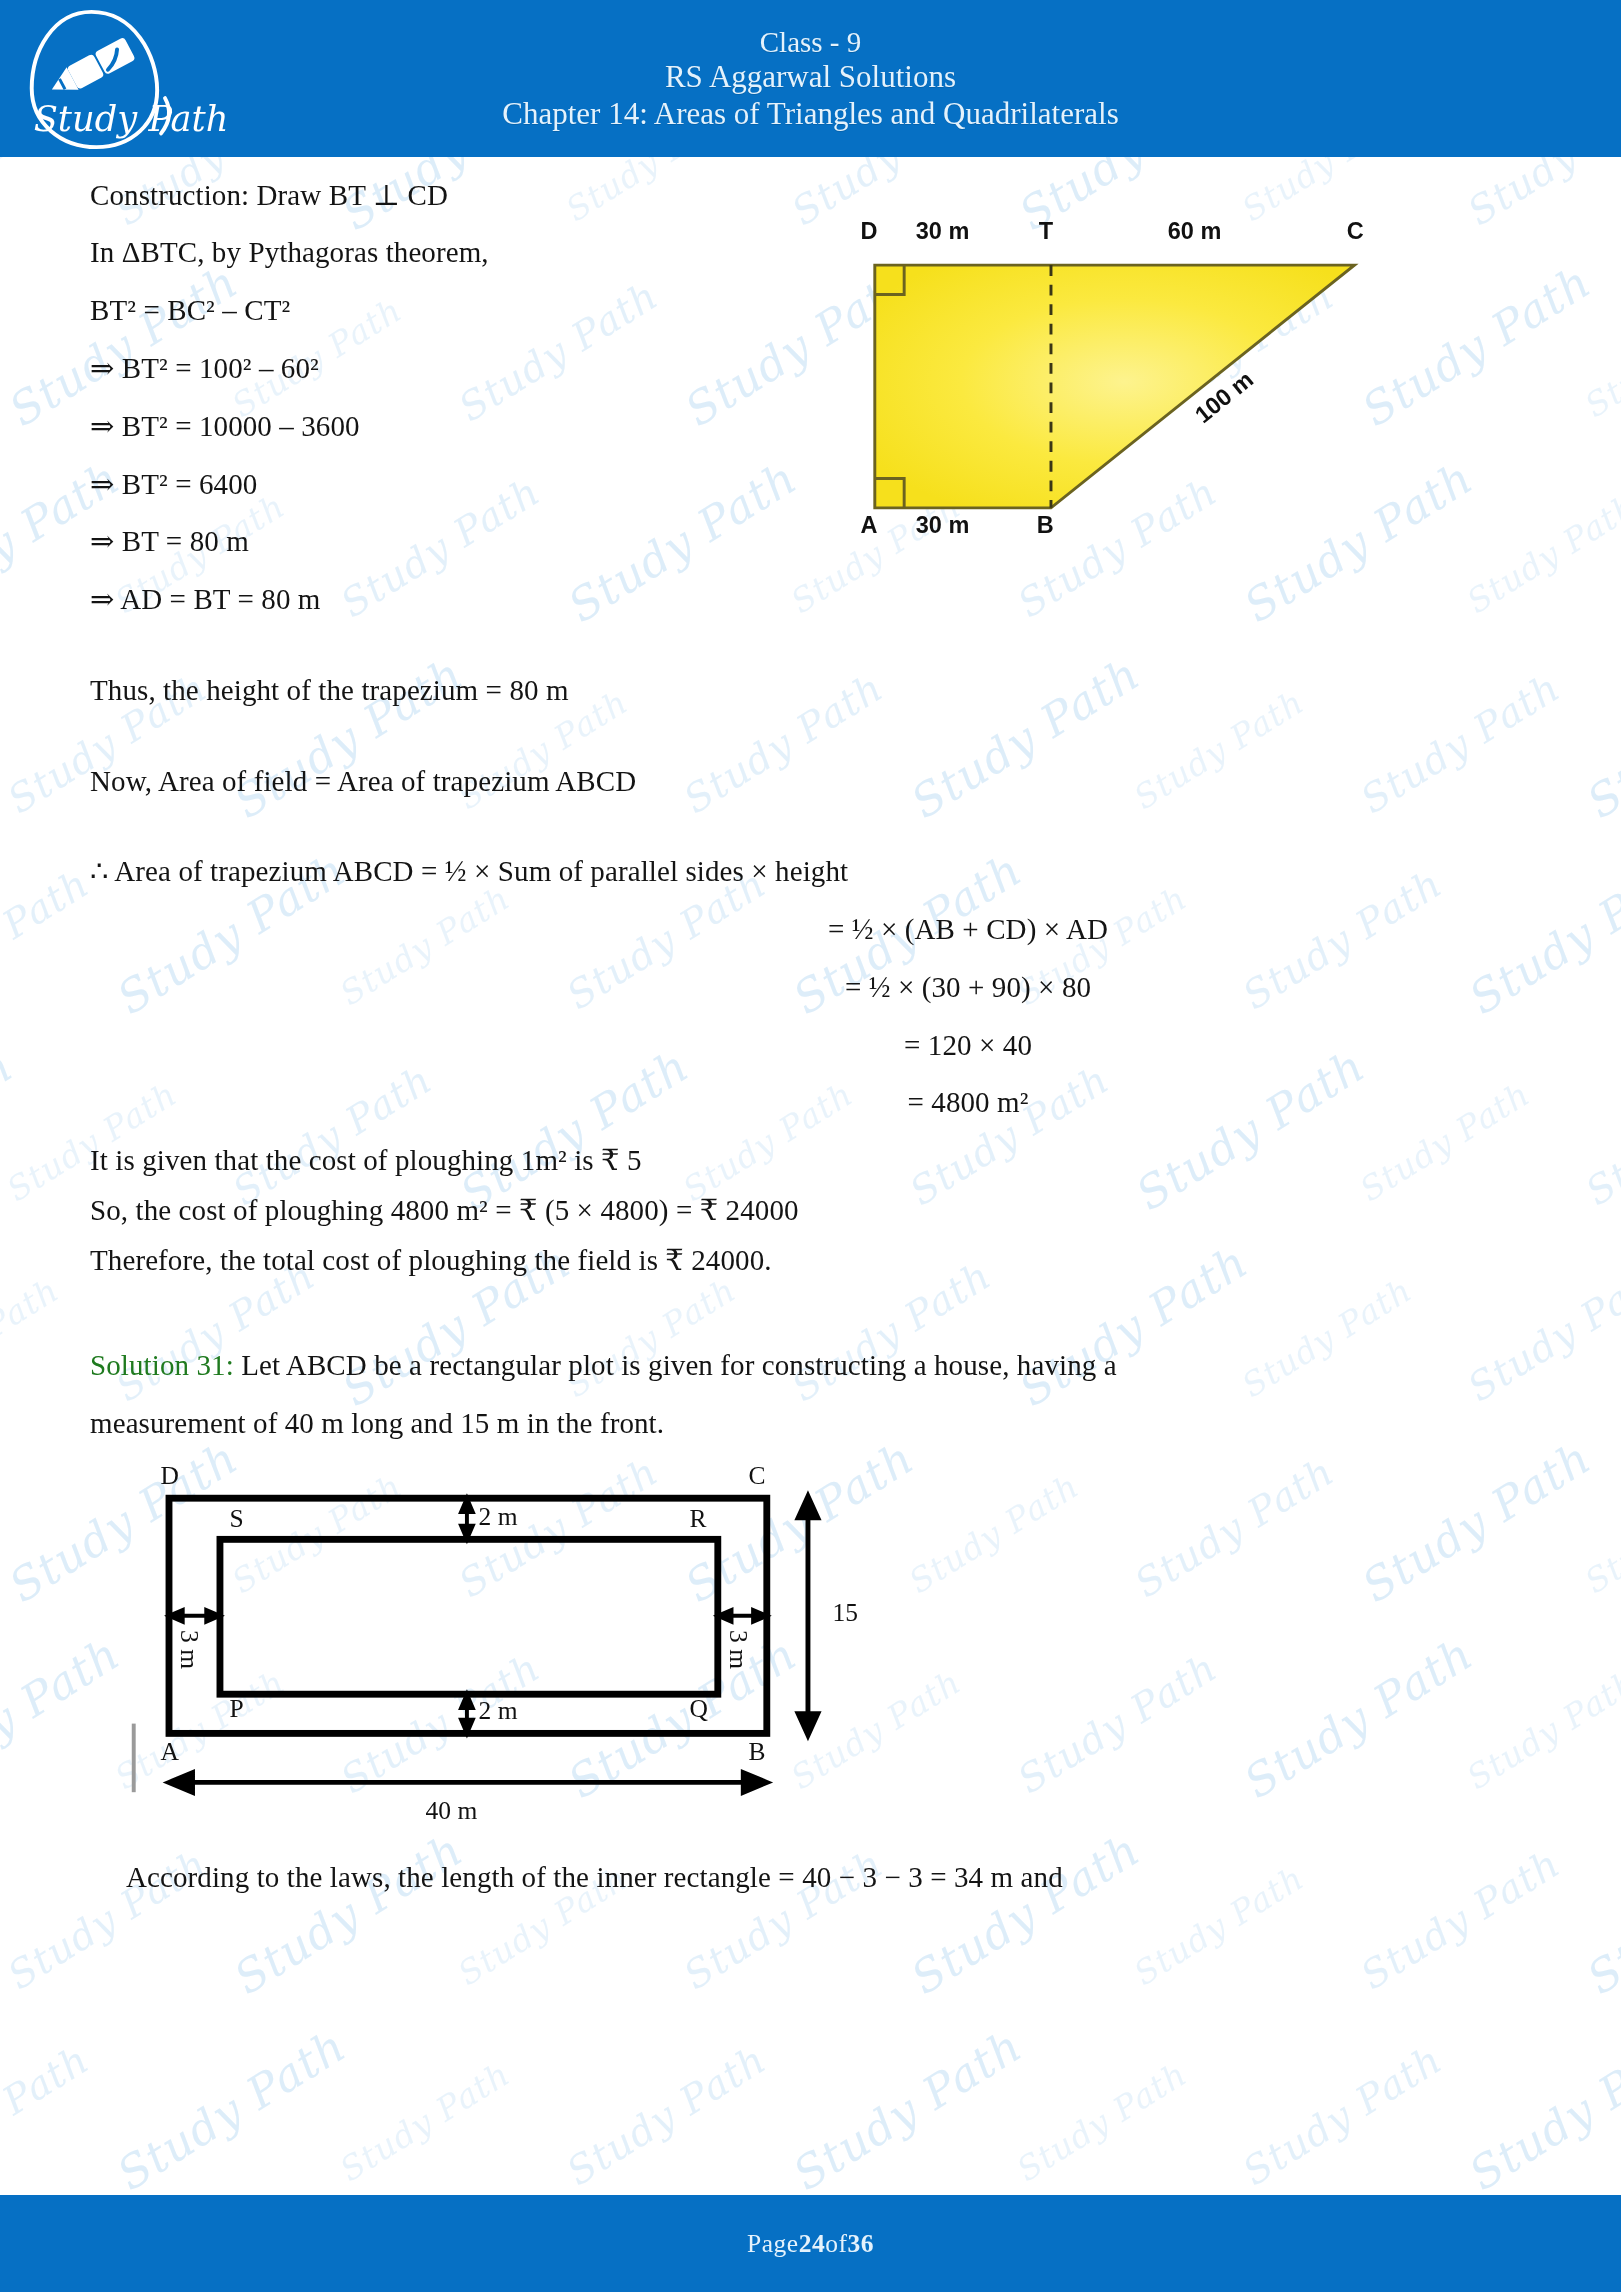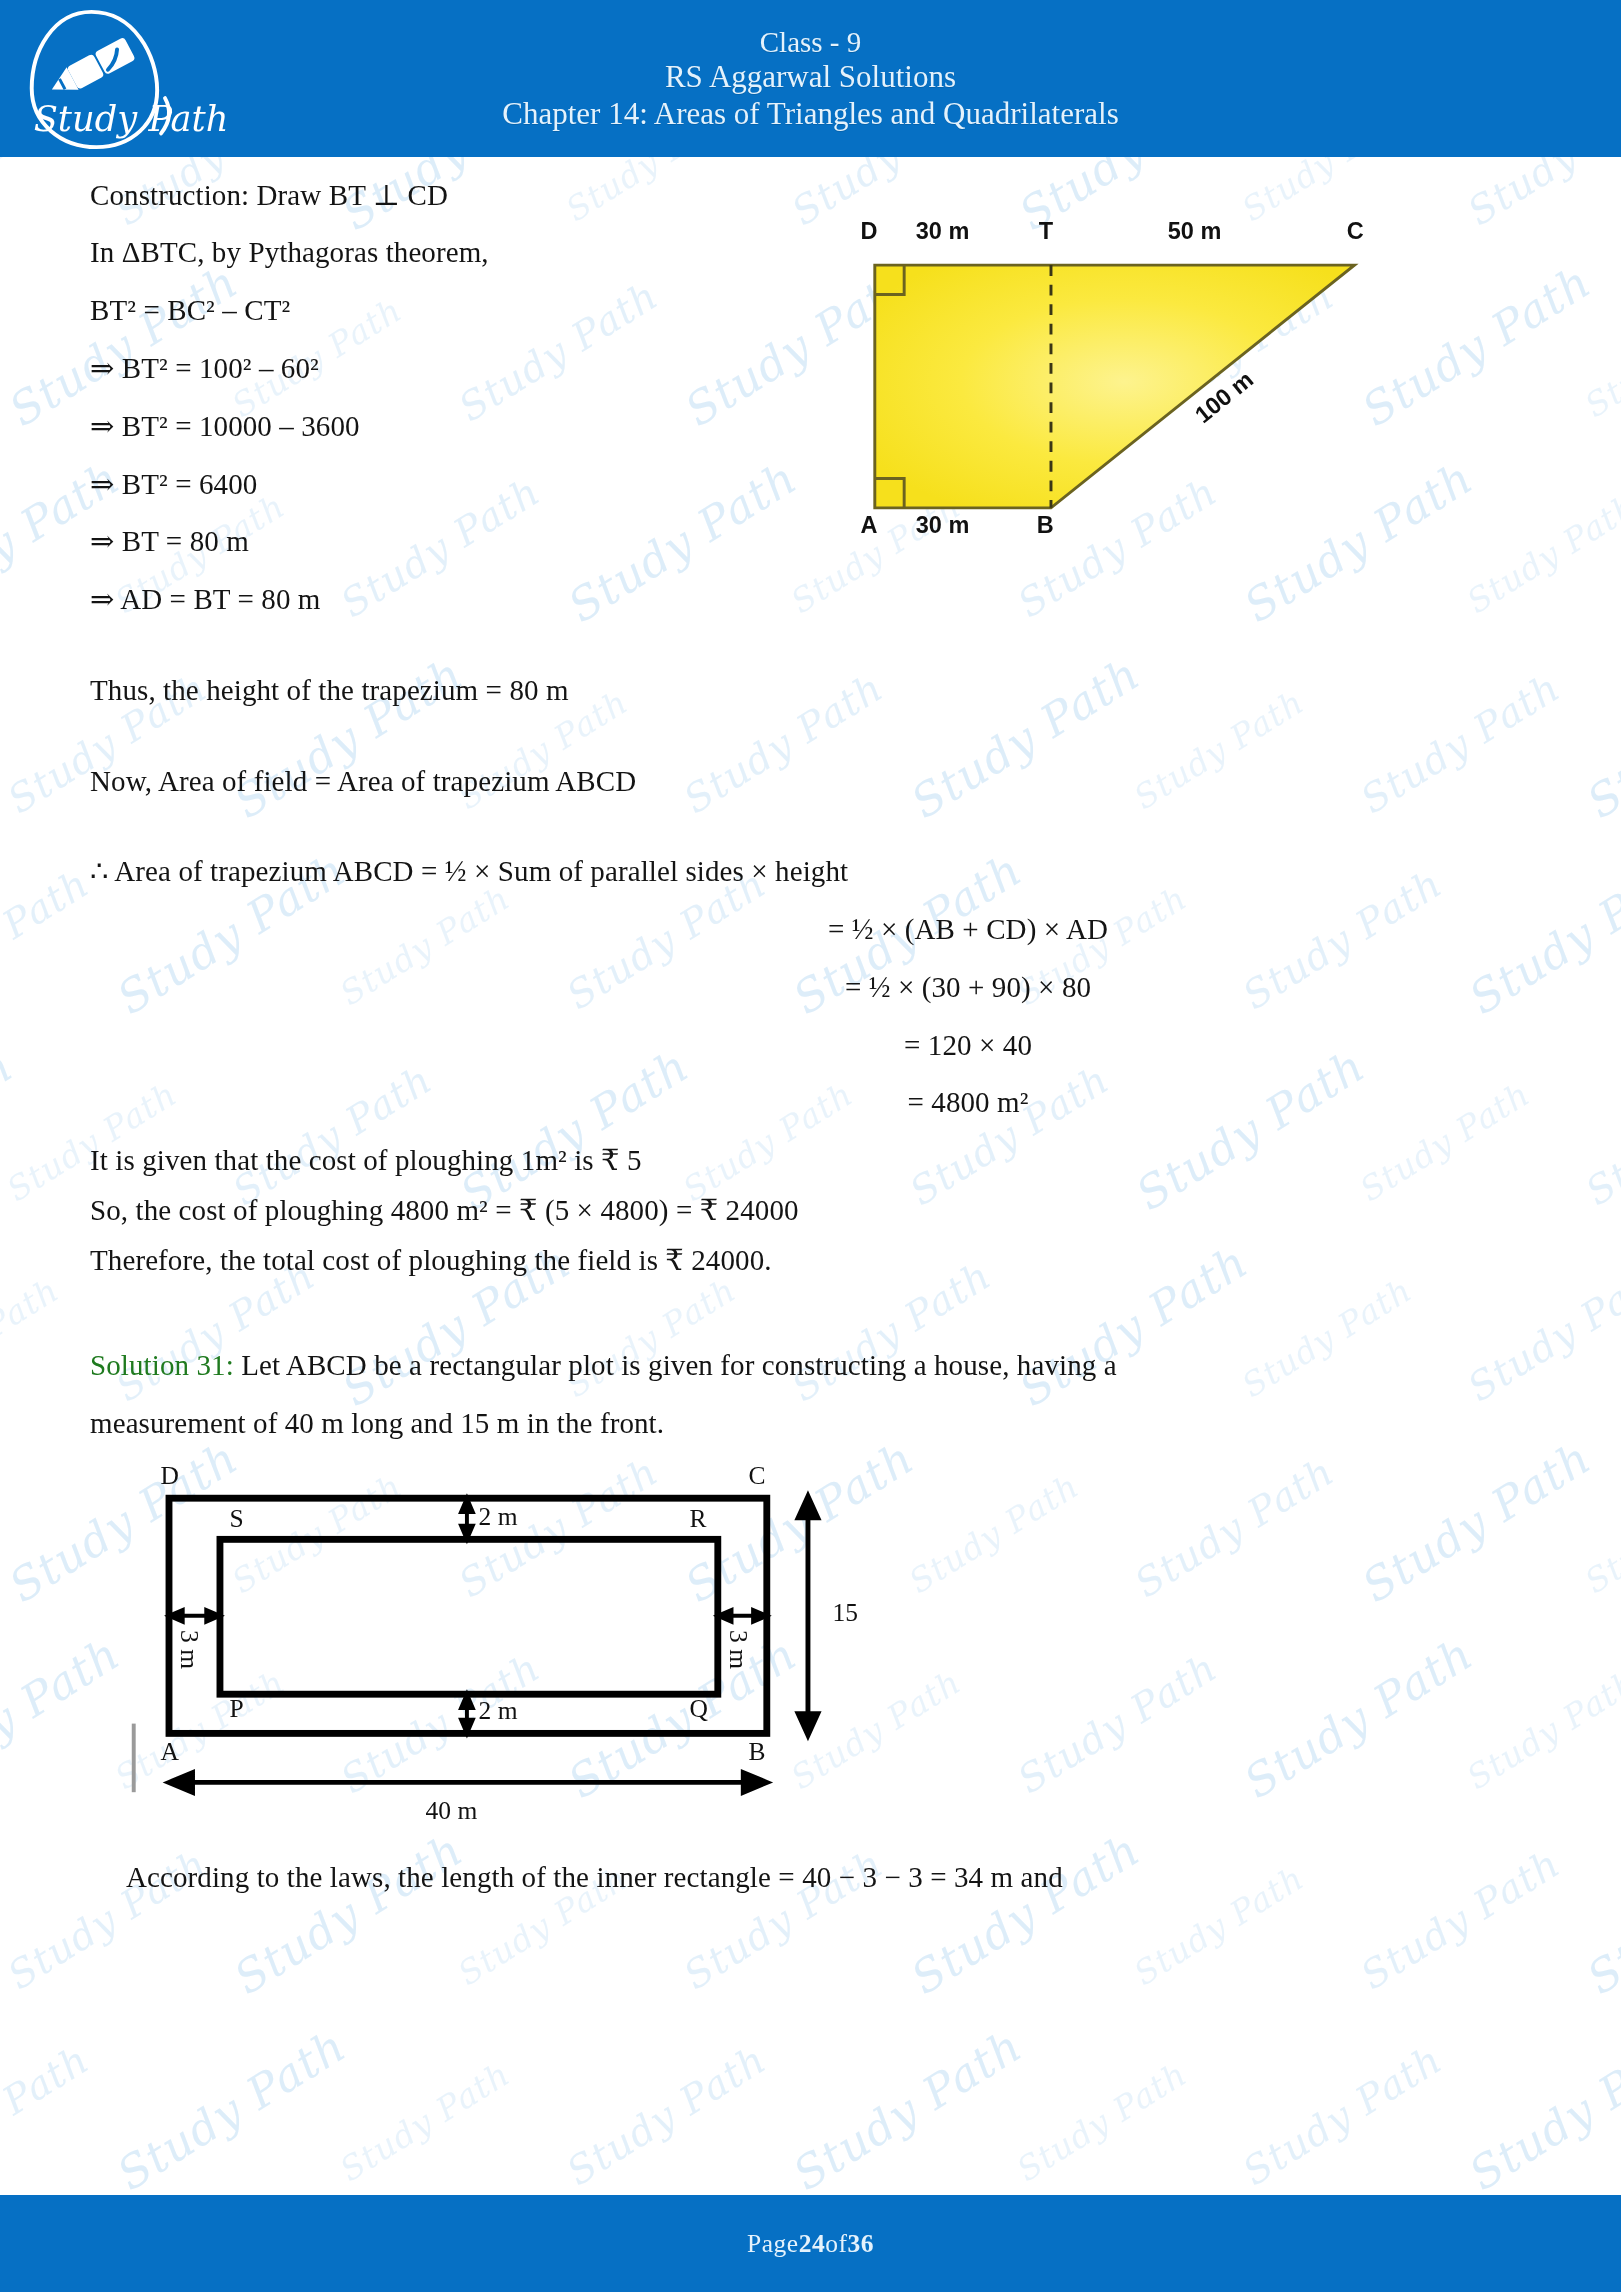--- a/index.html
+++ b/index.html
@@ -309,21 +309,21 @@
         <path d="M30 260 L60 260 L60 290" fill="none" stroke="#6b6320" stroke-width="3"></path>
       </svg>
 
       <div class="fig-label bold" style="left:15.7px;  top:-5.9px;">D</div>
       <div class="fig-label bold" style="left:194px; top:-5.9px;">T</div>
       <div class="fig-label bold" style="left:502px; top:-5.9px;">C</div>
       <div class="fig-label bold" style="left:15.7px;  top:288px;">A</div>
       <div class="fig-label bold" style="left:192px; top:288px;">B</div>
 
       <div class="fig-label bold" style="left:71px;  top:-5.9px;">30  m</div>
-      <div class="fig-label bold" style="left:323px; top:-5.9px;">50  m</div>
+      <div class="fig-label bold" style="left:323px; top:-5.9px;">60  m</div>
       <div class="fig-label bold" style="left:71px;  top:288px;">30  m</div>
       <div class="fig-label bold" style="left:345px; top:184px; transform:rotate(-39deg); transform-origin:left top;">100  m</div>
     </div>
   </div>
 
   <div class="gap-md"></div>
   <p class="ln">Thus, the height of the trapezium = 80 m</p>
   <div class="gap-md"></div>
   <p class="ln">Now, Area of field = Area of trapezium ABCD</p>
   <div class="gap-md"></div>

